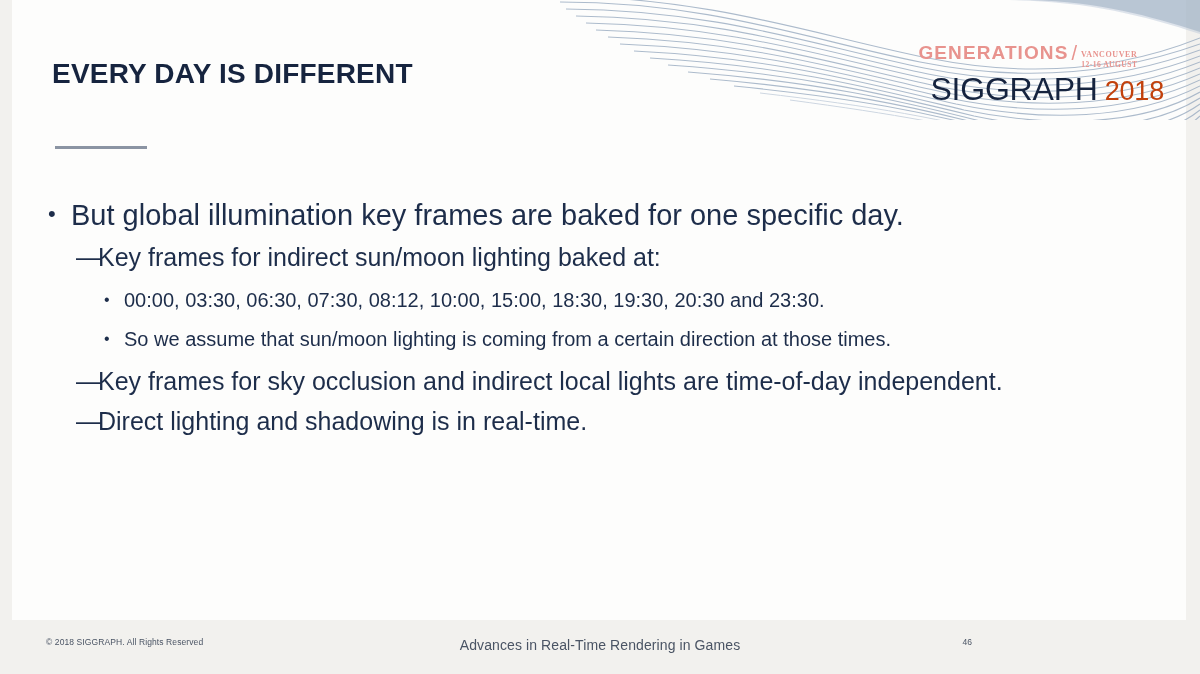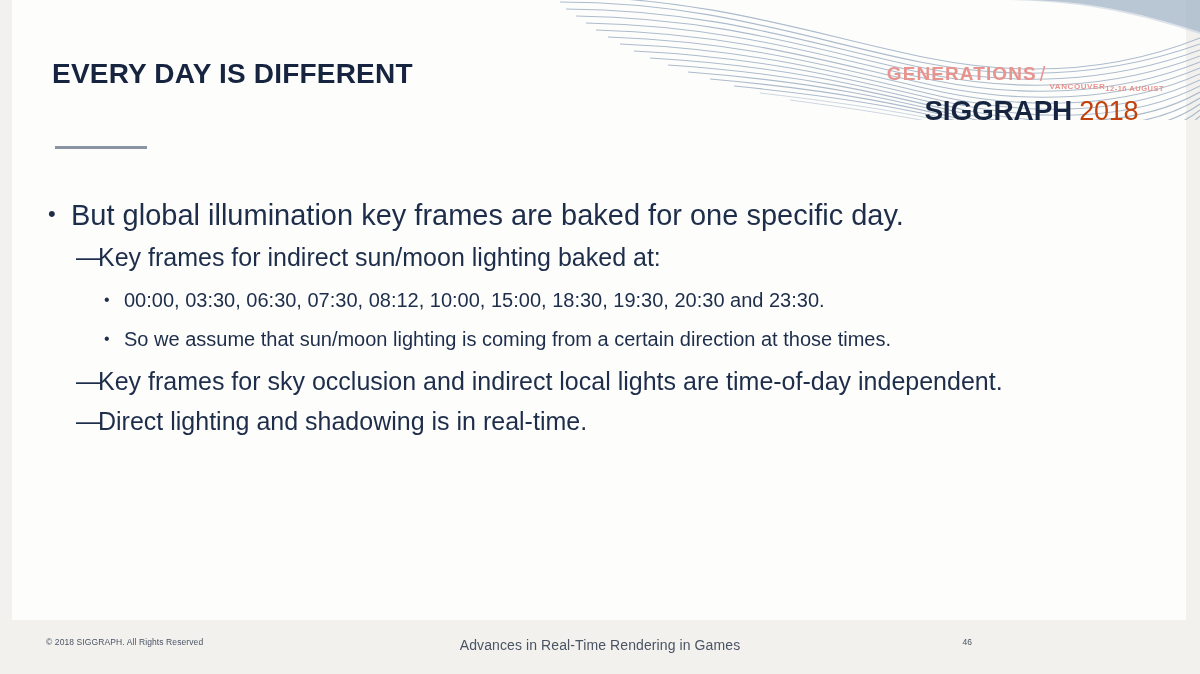--- a/index.html
+++ b/index.html
@@ -70,65 +70,67 @@
     left: 55px;
     top: 146px;
     width: 92px;
     height: 3px;
     background: #8b94a3;
   }
   
   .logo {
     position: absolute;
     right: 36px;
-    top: 64px;
-    text-align: center;
+    top: 43px;
+    text-align: right;
     line-height: 1;
   }
   .logo-row1 {
     display: flex;
     align-items: flex-start;
   }
   .logo-generations {
     font-size: 19px;
     font-weight: bold;
     letter-spacing: 1.1px;
     color: #e8938e;
   }
   .logo-slash {
     font-size: 20px;
     font-weight: normal;
     color: #e8938e;
     margin: 0 4px 0 3px;
   }
   .logo-venue {
     display: flex;
+    flex-direction: column;
     justify-content: center;
-    margin-top: 19px;
+    margin-top: 8px;
+    font-family: Liberation Serif, serif;
   }
   .logo-city {
     font-size: 8px;
     font-weight: bold;
     letter-spacing: 0.6px;
     color: #e8938e;
   }
   .logo-dates {
     font-size: 7.5px;
     font-weight: bold;
     letter-spacing: 0.5px;
     color: #e8938e;
     margin-top: 2px;
   }
   .logo-row2 {
     margin-top: 4px;
     white-space: nowrap;
   }
   .logo-siggraph {
-    font-size: 28px;
-    font-weight: bold;
+    font-size: 32px;
+    font-weight: normal;
     letter-spacing: -0.2px;
     color: #16243f;
     margin-left: 12px;
   }
   .logo-year {
     font-size: 27px;
     font-weight: normal;
     letter-spacing: -0.2px;
     color: #c2410c;
     padding-left: 7px;

